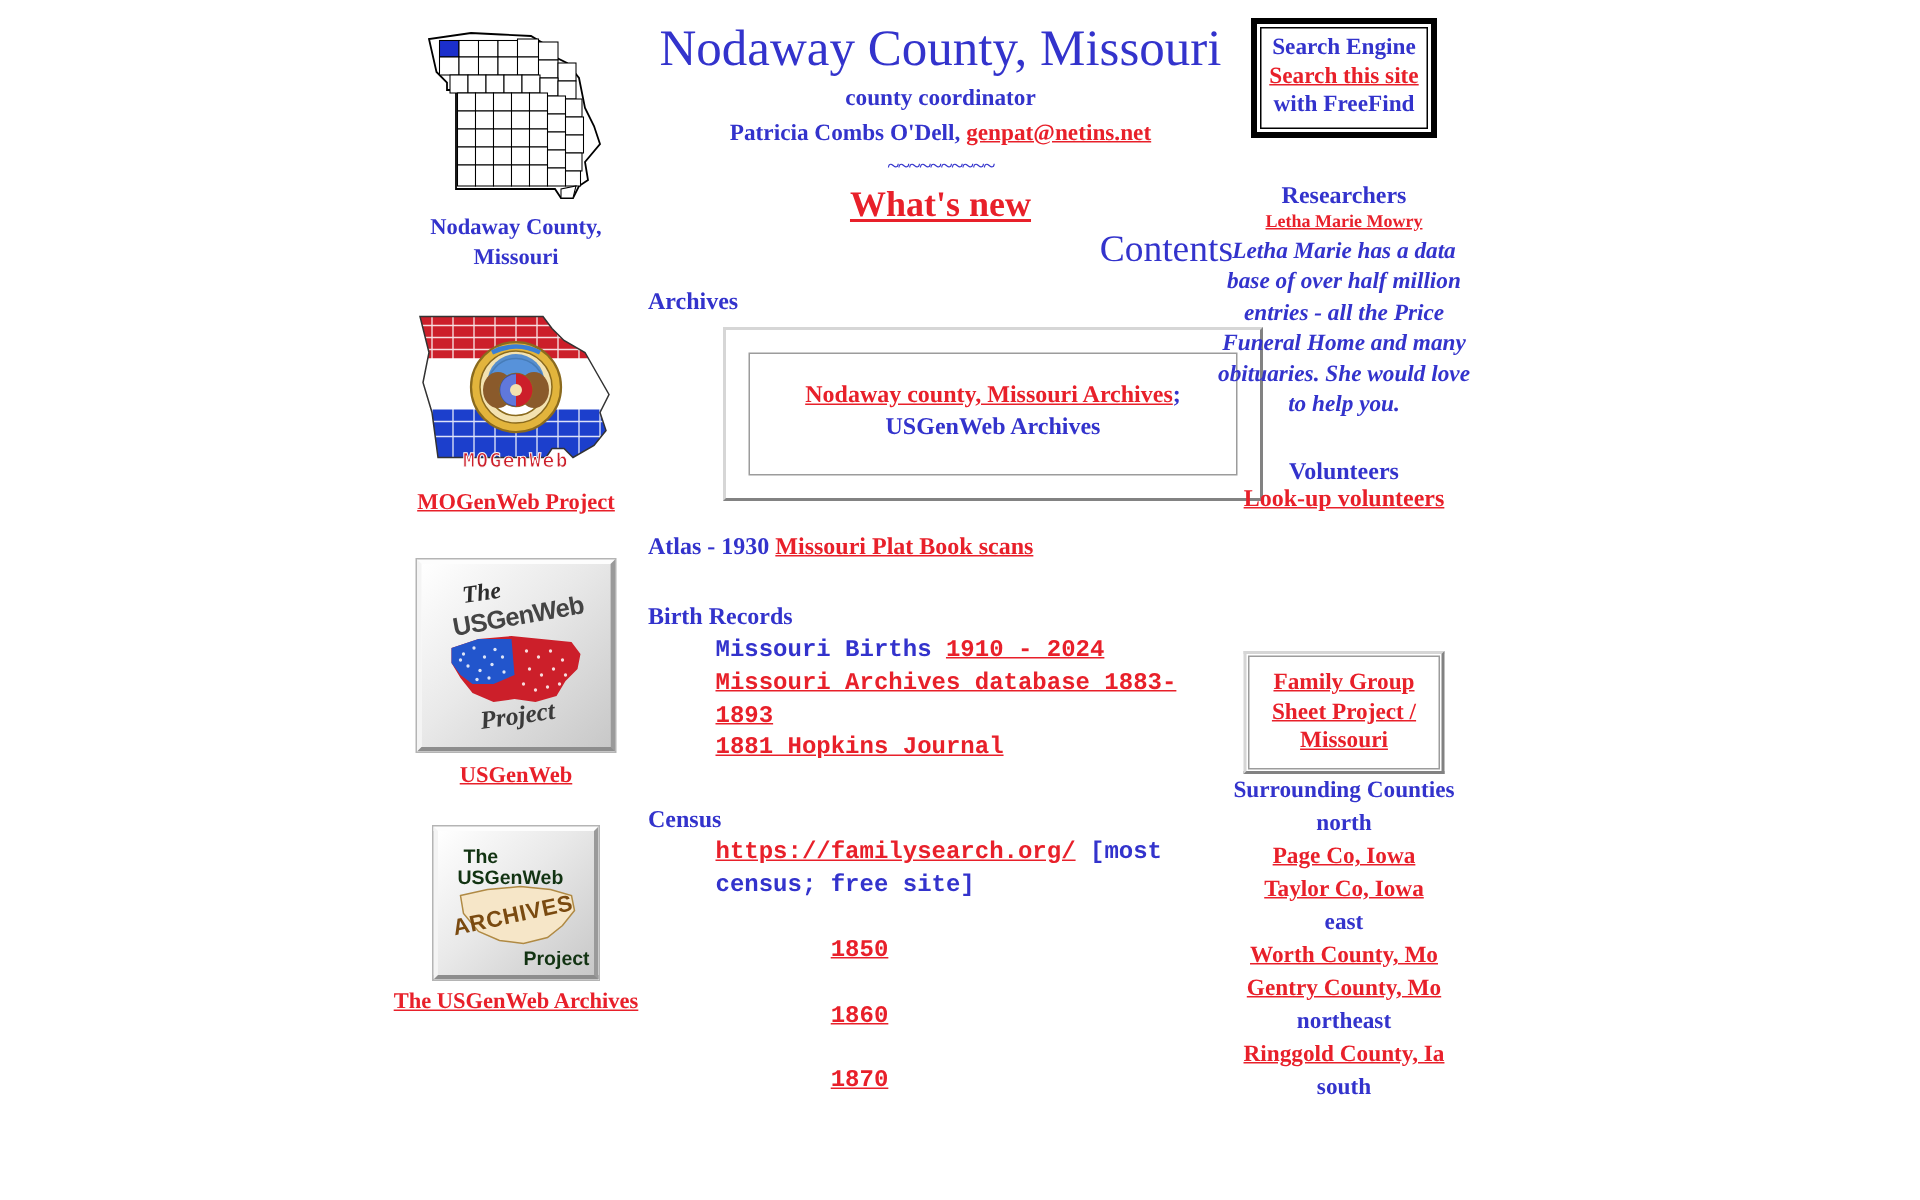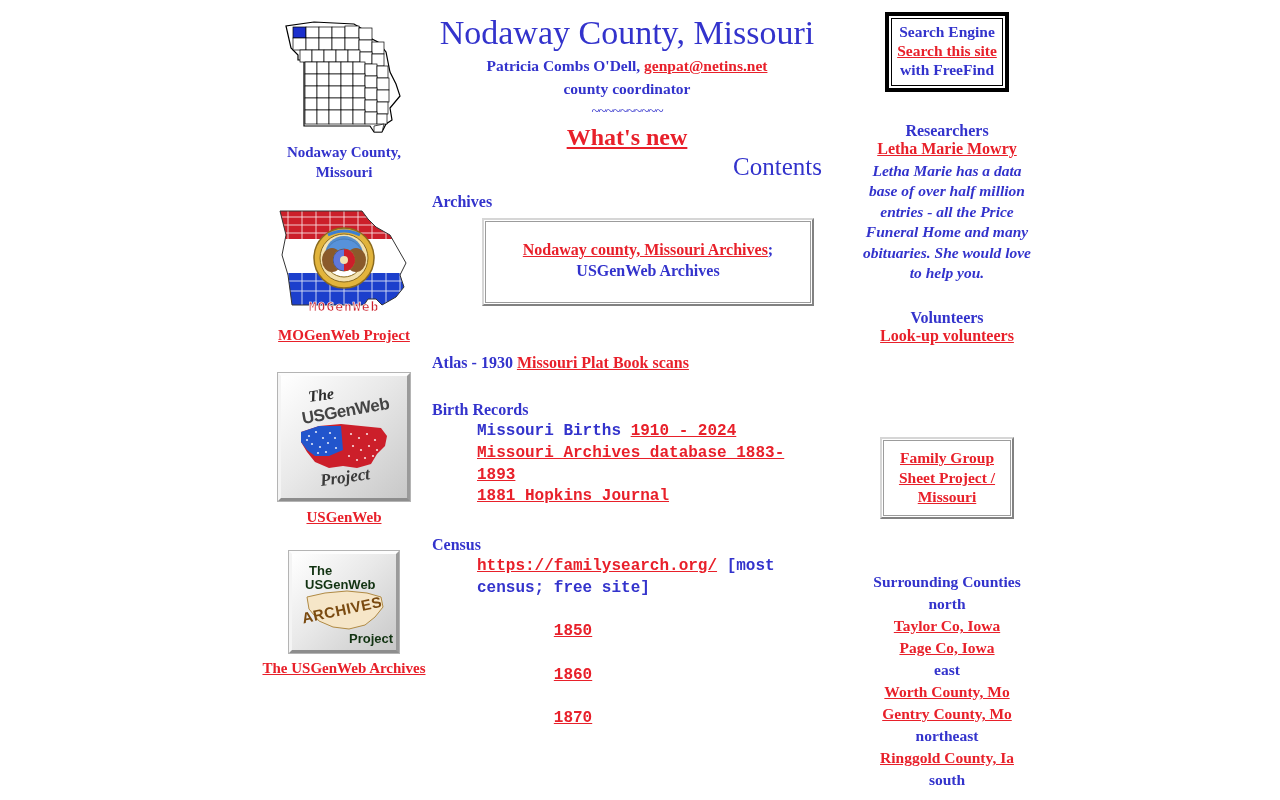--- a/index.html
+++ b/index.html
@@ -113,40 +113,40 @@
     line-height: 1.36;
   }
   .sec-head { margin-top: 16px; }
   .indent { padding-left: 45px; font-family: Liberation Mono, monospace; }
 
   .archives-box {
     margin: 5px 0 0 50px;
     width: 326px;
     border: 2px outset #d6d6d6;
     background: #ffffff;
-    padding: 1px;
+    padding: 15px;
   }
   .archives-box-inner {
     border: 1px solid #9c9c9c;
     padding: 18px 6px 20px 6px;
     text-align: center;
     font-weight: bold;
     font-size: 16px;
     line-height: 1.3;
   }
 
   .census-years {
     font-weight: bold;
     white-space: pre;
   }
 
   
   .sidebar-right {
     position: absolute;
-    left: 852px;
+    left: 801px;
     top: 8px;
     width: 190px;
     text-align: center;
   }
   .search-box {
     width: 112px;
     margin: 4px auto 0 auto;
     border: 4px solid #000000;
     background: #ffffff;
     padding: 2px;
@@ -364,43 +364,43 @@
         <span class="lnk">The USGenWeb Archives</span>
       </div>
     </div>
 
   </div>
 
   <div class="center">
 
     <div class="site-title">Nodaway County, Missouri</div>
 
+    <div class="coordinator">county coordinator</div>
     <div class="coordinator">
       <span>Patricia Combs O'Dell,</span>
       <span class="lnk">genpat@netins.net</span>
     </div>
-    <div class="coordinator">county coordinator</div>
 
     <div class="tildes">~~~~~~~~~~</div>
 
     <div class="whatsnew">
       <span class="lnk">What's new</span>
     </div>
 
     <div class="contents-hdr">Contents</div>
 
     <div class="sec blue">Archives</div>
     <div class="archives-box">
       <div class="archives-box-inner">
         <span class="lnk">Nodaway county, Missouri Archives</span><span class="blue">;</span><br>
         <span class="blue">USGenWeb Archives</span>
       </div>
     </div>
 
-    <div class="sec sec-head" style="margin-top:46px;">
+    <div class="sec sec-head" style="margin-top:20px;">
       <span class="blue">Atlas - 1930</span>
       <span class="lnk">Missouri Plat Book scans</span>
     </div>
 
     <div class="sec sec-head" style="margin-top:26px;">
       <div class="blue">Birth Records</div>
       <div class="indent">
         <span class="blue">Missouri Births</span>
         <span class="lnk">1910 - 2024</span>
       </div>
@@ -434,45 +434,45 @@
 
     <div class="search-box">
       <div class="search-box-inner">
         <div class="blue">Search Engine</div>
         <div><span class="lnk">Search this site</span></div>
         <div class="blue">with FreeFind</div>
       </div>
     </div>
 
     <div class="rs-head blue" style="margin-top:30px;">Researchers</div>
-    <div style="font-weight:bold;font-size:16px;">
+    <div style="font-weight:bold;font-size:12px;">
       <span class="lnk">Letha Marie Mowry</span>
     </div>
     <div class="rs-body" style="margin-top:3px;font-style:italic;">Letha Marie has a data base of over half million entries - all the Price Funeral Home and many obituaries. She would love to help you.</div>
 
     <div class="rs-head blue" style="margin-top:26px;">Volunteers</div>
     <div style="font-weight:bold;font-size:16px;">
       <span class="lnk">Look-up volunteers</span>
     </div>
 
     <div style="margin-top:92px;">
       <div class="fgs-box">
         <div class="fgs-box-inner">
           <span class="lnk">Family Group</span><br>
           <span class="lnk">Sheet Project /</span><br>
           <span class="lnk">Missouri</span>
         </div>
       </div>
     </div>
 
-    <div class="counties" style="margin-top:52px;">
+    <div class="counties" style="">
       <div class="blue">Surrounding Counties</div>
       <div class="dir">north</div>
+      <div><span class="lnk">Page Co, Iowa</span></div>
       <div><span class="lnk">Taylor Co, Iowa</span></div>
-      <div><span class="lnk">Page Co, Iowa</span></div>
       <div class="dir">east</div>
       <div><span class="lnk">Worth County, Mo</span></div>
       <div><span class="lnk">Gentry County, Mo</span></div>
       <div class="dir">northeast</div>
       <div><span class="lnk">Ringgold County, Ia</span></div>
       <div class="dir">south</div>
     </div>
 
   </div>
 

